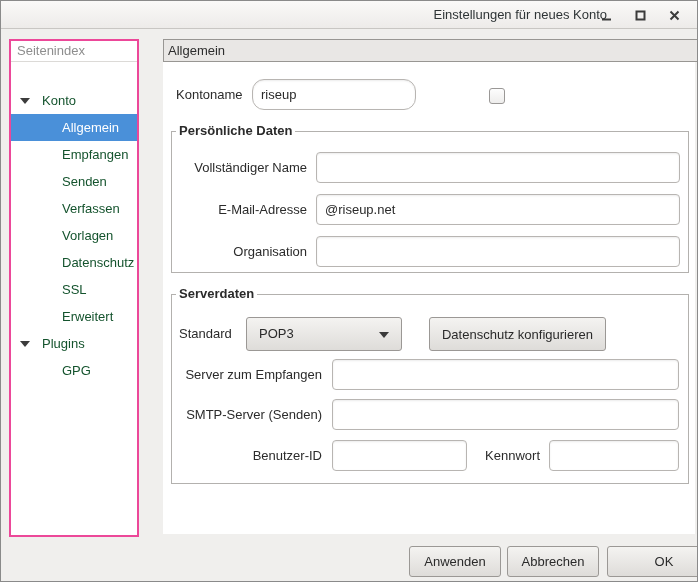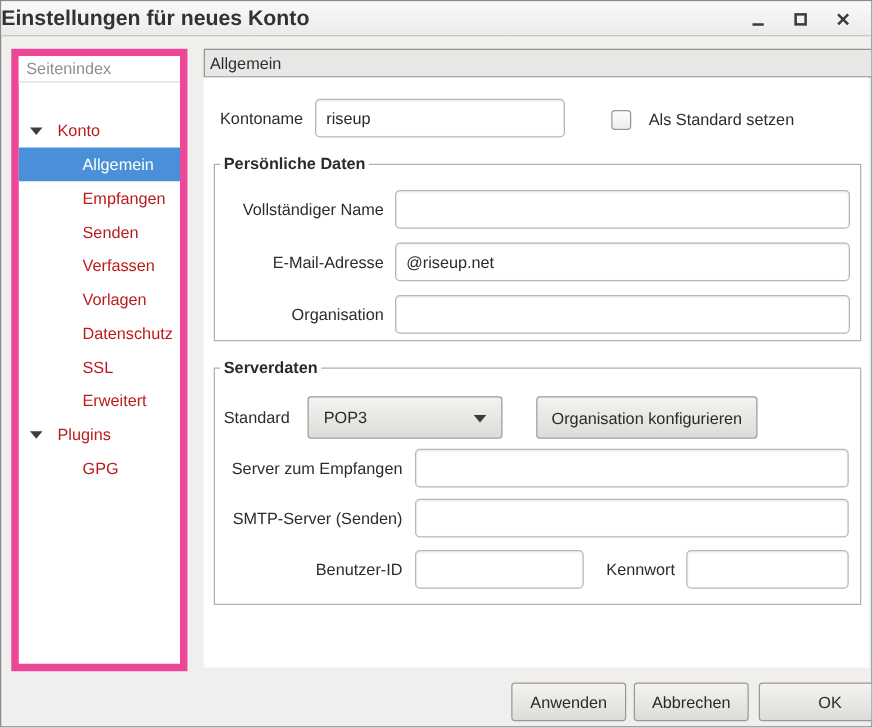--- a/index.html
+++ b/index.html
@@ -18,50 +18,50 @@
     overflow: hidden;
   }
   
   .titlebar {
     position: absolute; left: 0; top: 0; width: 696px; height: 28px;
     background: linear-gradient(#faf9f8, #edebe9);
     border-bottom: 1px solid #c8c6c3;
   }
   .titlebar .title {
     position: absolute; left: 0; right: 90px; top: 0; height: 28px;
-    line-height: 28px; text-align: left;
-    font-weight: bold; color: #2e3436; font-size: 17px;
+    line-height: 28px; text-align: right;
+    font-weight: normal; color: #2e3436; font-size: 13px;
   }
   .win-controls {
     position: absolute; right: 6px; top: 0; height: 28px;
     display: flex; align-items: center;
   }
   .win-btn {
     width: 34px; height: 28px;
     display: flex; align-items: center; justify-content: center;
     cursor: default;
   }
   .win-btn svg { display: block; }
   
   .sidebar {
-    position: absolute; left: 8px; top: 38px; width: 141px; height: 498px;
-    background: #ffffff;
-    border: 6px solid #ec4899;
+    position: absolute; left: 8px; top: 38px; width: 130px; height: 498px;
+    background: #ffffff;
+    border: 2px solid #ec4899;
   }
   .sidebar-header {
     position: absolute; left: 0; top: 0; right: 0; height: 21px;
     line-height: 20px; padding-left: 6px;
     color: #8e8e8e;
     border-bottom: 1px solid #dcdad7;
     background: #ffffff;
   }
   .tree { position: absolute; left: 0; top: 22px; right: 0; bottom: 0; }
   .tree-row {
     position: absolute; left: 0; right: 0; height: 27px;
-    line-height: 27px; color: #b91c1c;
+    line-height: 27px; color: #14532d;
   }
   .tree-row.parent { padding-left: 31px; }
   .tree-row.child  { padding-left: 51px; }
   .tree-row.selected { background: #4a90d9; color: #ffffff; }
   .expander {
     position: absolute; left: 9px; top: 11px;
     width: 0; height: 0;
     border-left: 5px solid transparent;
     border-right: 5px solid transparent;
     border-top: 6px solid #3c3c3c;
@@ -205,23 +205,22 @@
         <span>GPG</span>
       </div>
     </div>
   </div>
 
   <div class="content-header">Allgemein</div>
 
   <div class="content">
 
     <div class="lbl" style="left:13px; top:25px;">Kontoname</div>
-    <input class="entry" style="left: 89px; top: 17px; width: 200px; height: 31px;" value="riseup">
+    <input class="entry" style="left: 89px; top: 17px; width: 164px; height: 31px; border-radius: 12px;" value="riseup">
     <div class="checkbox" style="left:326px; top:26px;"></div>
-    <div class="lbl" style="left:356px; top:26px;">Als Standard setzen</div>
 
     <div class="frame" style="left:8px; top:69px; width:518px; height:142px;">
       <span class="frame-legend">Persönliche Daten</span>
 
       <div class="lbl right" style="left:0; top:28px; width:135px;">Vollständiger Name</div>
       <input class="entry" style="left: 144px; top: 20px; width: 364px; height: 31px;" value="">
 
       <div class="lbl right" style="left:0; top:70px; width:135px;">E-Mail-Adresse</div>
       <input class="entry" style="left: 144px; top: 62px; width: 364px; height: 31px;" value="@riseup.net">
 
@@ -230,21 +229,21 @@
     </div>
 
     <div class="frame" style="left:8px; top:232px; width:518px; height:190px;">
       <span class="frame-legend">Serverdaten</span>
 
       <div class="lbl" style="left:7px; top:31px;">Standard</div>
       <div class="combo" style="left:74px; top:22px; width:156px; height:34px;">
         <span class="combo-value">POP3</span>
         <span class="combo-arrow"></span>
       </div>
-      <button class="gtk-btn" style="left:257px; top:22px; width:177px; height:34px;">Organisation konfigurieren</button>
+      <button class="gtk-btn" style="left:257px; top:22px; width:177px; height:34px;">Datenschutz konfigurieren</button>
 
       <div class="lbl right" style="left:0; top:72px; width:150px;">Server zum Empfangen</div>
       <input class="entry" style="left: 160px; top: 64px; width: 347px; height: 31px;" value="">
 
       <div class="lbl right" style="left:0; top:112px; width:150px;">SMTP-Server (Senden)</div>
       <input class="entry" style="left: 160px; top: 104px; width: 347px; height: 31px;" value="">
 
       <div class="lbl right" style="left:0; top:153px; width:150px;">Benutzer-ID</div>
       <input class="entry" style="left: 160px; top: 145px; width: 135px; height: 31px;" value="">
       <div class="lbl right" style="left:298px; top:153px; width:70px;">Kennwort</div>

